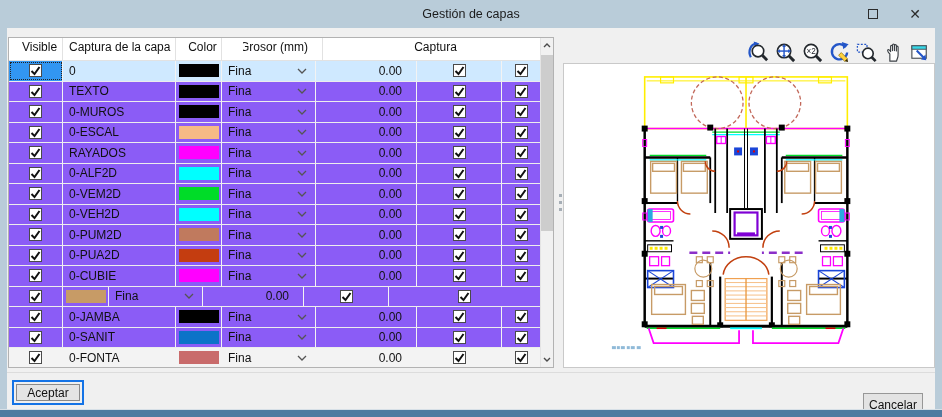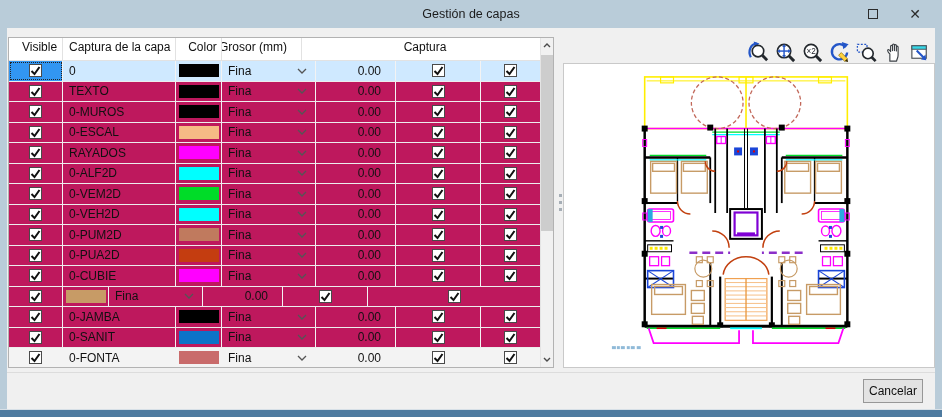--- a/index.html
+++ b/index.html
@@ -15,28 +15,28 @@
   .glyph-close{font-size:14px;color:#2b2b2b;line-height:1;}
   
   .body{position:absolute;left:7px;right:7px;top:28px;bottom:8px;background:#f0f0f0;}
   .bottom-strip{position:absolute;left:0;right:0;bottom:0;height:8px;background:#4e7ba0;border-top:1px solid #d7e0e7;}
   
   .table{position:absolute;left:1px;top:9px;width:546px;height:331px;background:#fff;border:1px solid #b2b2b2;display:flex;overflow:hidden;}
   .cols{flex:1;display:flex;flex-direction:column;overflow:hidden;}
   .thead{display:flex;height:23px;flex:0 0 23px;background:#fff;border-bottom:1px solid #e2e2e2;}
   .th{display:flex;align-items:center;padding:0 0 4px 8px;border-right:1px solid #e2e2e2;white-space:nowrap;overflow:hidden;}
   .th:last-child{border-right:none;}
-  .tr{display:flex;height:20.5px;flex:0 0 20.5px;border-bottom:1px solid #ededed;background:#be185d;}
+  .tr{display:flex;height:20.5px;flex:0 0 20.5px;border-bottom:1px solid #ededed;background:#8b5cf6;}
   .td{display:flex;align-items:center;border-right:1px solid #f3f3f3;overflow:hidden;}
   .td:last-child{border-right:none;}
   .c-visible{width:54px;justify-content:center;}
   .c-name{width:113px;padding-left:6px;}
   .c-color{width:46px;justify-content:center;}
   .c-pen{width:94px;padding:0 8px 0 6px;justify-content:space-between;}
-  .c-mm{width:80px;justify-content:flex-end;padding-right:14px;}
+  .c-mm{width:80px;justify-content:flex-end;padding-right:14px;margin-left:21px;}
   .c-texts{width:85px;justify-content:center;}
   .c-capture{flex:1;justify-content:center;}
   .tr.selected{background:#cfe9ff;}
   .tr.selected .c-visible{background:#3296f2;outline:1px dotted #222;outline-offset:-2px;}
   .tr.shaded{background:#f3f3f3;}
   .swatch{width:40px;height:13px;display:inline-block;}
   .cb{width:13px;height:13px;background:#fff;border:1px solid #4a4a4a;display:flex;align-items:center;justify-content:center;flex:0 0 13px;}
   .chev{flex:0 0 10px;}
   
   .vscroll{width:13px;flex:0 0 13px;background:#f1f1f1;border-left:1px solid #e4e4e4;display:flex;flex-direction:column;}
@@ -50,21 +50,21 @@
   .preview-toolbar{position:absolute;top:12px;right:2px;display:flex;gap:2px;z-index:3;}
   .tool{width:25px;height:24px;display:flex;align-items:center;justify-content:center;}
   .preview-panel{position:absolute;left:556px;top:35px;width:372px;height:305px;background:#fff;border:1px solid #c9c9c9;}
   .preview-panel svg{display:block;width:100%;height:100%;}
   
   .footer-sep{position:absolute;left:0;right:0;top:344px;border-top:1px solid #dcdcdc;}
   .btn-accept-wrap{position:absolute;left:5px;top:352px;border:2px solid #1473e6;padding:2px;background:#f0f0f0;}
   .btn{font-family:"Liberation Sans",sans-serif;font-size:12px;color:#111;background:#e4e4e4;border:1px solid #8a8a8a;display:flex;align-items:center;justify-content:center;}
   .btn-accept{width:64px;height:17px;}
   .btn-accept::first-letter{text-decoration:underline;}
-  .btn-cancel{position:absolute;left:856px;top:351px;width:60px;height:24px;background:#e3e3e3;border:1px solid #979797;}
+  .btn-cancel{position:absolute;left:856px;top:365px;width:60px;height:24px;background:#e3e3e3;border:1px solid #979797;}
 </style>
 </head>
 <body>
 
 <div class="window">
 
   <div class="titlebar">
     <div class="title">Gestión de capas</div>
     <div class="win-btns">
       <div class="win-btn">
@@ -873,17 +873,20 @@
 
           <line x1="83" y1="266" x2="157" y2="266" stroke="#00DC28" stroke-width="1.6"></line>
           <line x1="93" y1="266" x2="103" y2="266" stroke="#D00000" stroke-width="1.6"></line>
           <path d="M85,266 L90,281 L176,281 L176,268" fill="none" stroke="#FF00FF" stroke-width="1.8"></path>
         </g>
         <use href="#half" transform="translate(366,0) scale(-1,1)"></use>
       </svg>
     </div>
 
     <div class="footer-sep"></div>
+    <div class="btn-accept-wrap">
+      <div class="btn btn-accept">Aceptar</div>
+    </div>
     <div class="btn btn-cancel">Cancelar</div>
   </div>
 
   <div class="bottom-strip"></div>
 </div>
 
 </body></html>

